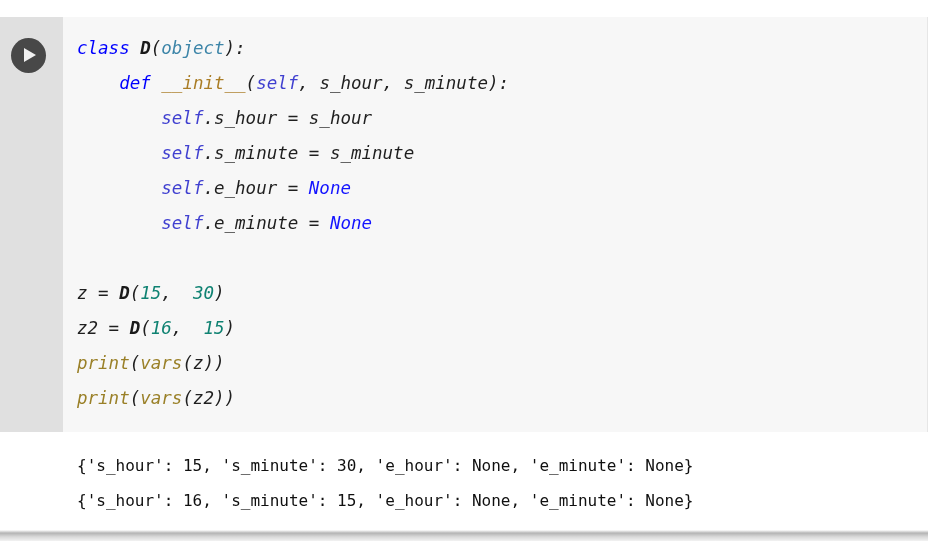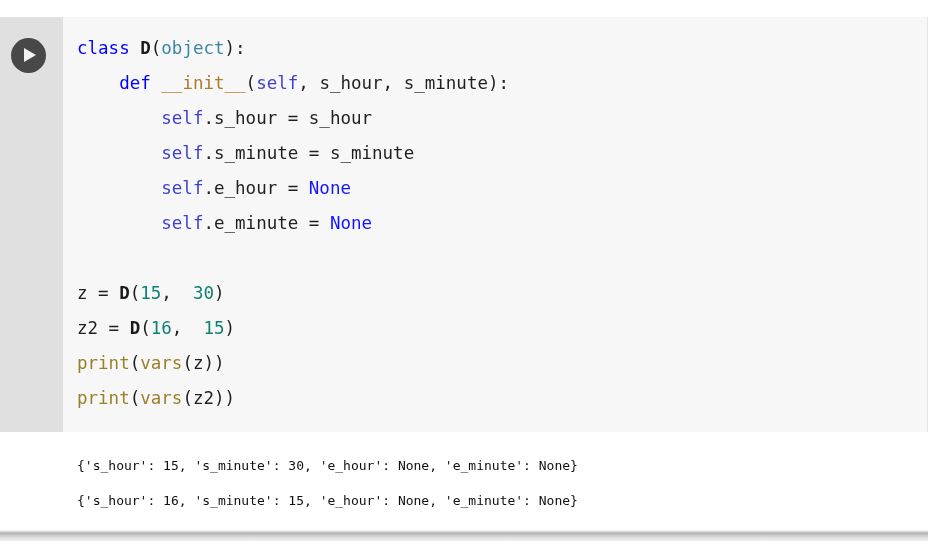--- a/index.html
+++ b/index.html
@@ -111,21 +111,21 @@
   }
   .output-body {
     flex: 1 1 auto;
     background: #ffffff;
     padding: 16px 0 14px 0;
   }
   pre.output {
     margin: 0;
     padding: 0 10px 0 14px;
     font-family: "DejaVu Sans Mono", "Liberation Mono", monospace;
-    font-size: 13px;
+    font-size: 16px;
     line-height: 35px;
     color: #101010;
     white-space: pre;
   }
 
   
   .bottom-shadow {
     position: absolute;
     left: 0;
     bottom: 0;
@@ -142,21 +142,21 @@
   <div class="cell">
 
     <div class="cell-code-row" style="background: rgb(247, 247, 247);">
 
       <div class="gutter" style="background: rgb(224, 224, 224);">
         <div class="run-button" style="background: rgb(72, 72, 72);">
           <div class="tri"></div>
         </div>
       </div>
 
-      <div class="editor" style="background: rgb(247, 247, 247);">
+      <div class="editor" style="background: rgb(247, 247, 247); font-style: italic;">
         <pre class="code" id="code-source"><span class="t-kw">class </span><span class="t-cls">D</span><span class="t-punc">(</span><span class="t-builtin">object</span><span class="t-punc">):</span>
 <span class="t-plain">    </span><span class="t-kw">def </span><span class="t-fname">__init__</span><span class="t-punc">(</span><span class="t-self">self</span><span class="t-plain">, s_hour, s_minute):</span>
 <span class="t-plain">        </span><span class="t-self">self</span><span class="t-plain">.s_hour = s_hour</span>
 <span class="t-plain">        </span><span class="t-self">self</span><span class="t-plain">.s_minute = s_minute</span>
 <span class="t-plain">        </span><span class="t-self">self</span><span class="t-plain">.e_hour = </span><span class="t-none">None</span>
 <span class="t-plain">        </span><span class="t-self">self</span><span class="t-plain">.e_minute = </span><span class="t-none">None</span>
 
 <span class="t-plain">z = </span><span class="t-cls">D</span><span class="t-punc">(</span><span class="t-num">15</span><span class="t-punc">,  </span><span class="t-num">30</span><span class="t-punc">)</span>
 <span class="t-plain">z2 = </span><span class="t-cls">D</span><span class="t-punc">(</span><span class="t-num">16</span><span class="t-punc">,  </span><span class="t-num">15</span><span class="t-punc">)</span>
 <span class="t-call">print</span><span class="t-punc">(</span><span class="t-call">vars</span><span class="t-punc">(z))</span>

